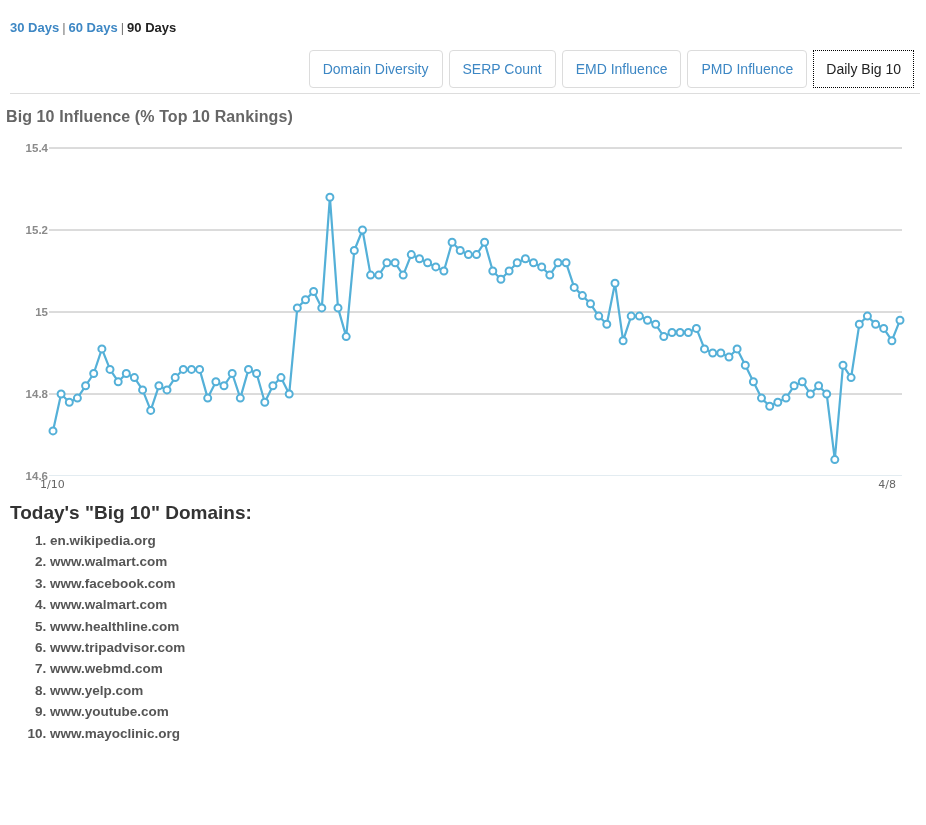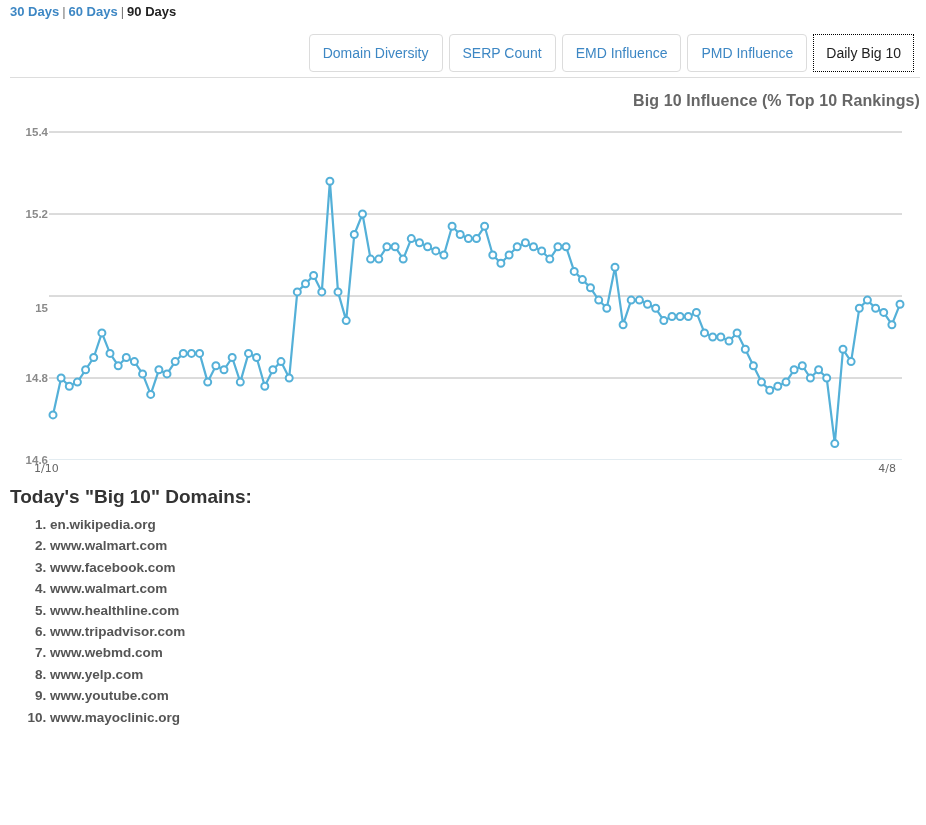--- a/index.html
+++ b/index.html
@@ -4,21 +4,21 @@
 <style>
   * { box-sizing: border-box; }
   html, body {
     margin: 0; padding: 0;
     width: 926px; height: 825px;
     background: #ffffff;
     font-family: "Liberation Sans", sans-serif;
     color: #333333;
     overflow: hidden;
   }
-  .page { width: 926px; height: 731px; position: relative; padding: 0 6px; }
+  .page { width: 926px; height: 731px; position: relative; padding: 16px 6px; }
 
   
   .range-bar {
     font-size: 13px; font-weight: bold;
     padding: 4px 0 0 4px; line-height: 16px;
     white-space: nowrap;
   }
   .range-link { color: #3d87c4; text-decoration: none; cursor: pointer; }
   .range-link.active { color: #222222; }
   .range-sep { color: #777777; font-weight: normal; padding: 0 3px; }
@@ -59,21 +59,21 @@
     font-size: 13.3px;
     line-height: 21px;
     color: #555555;
     max-width: 900px;
   }
   .desc b { color: #333333; font-weight: bold; }
 
   
   .chart-wrap { position: relative; margin-top: 14px; height: 370px; }
   .chart-title {
-    text-align: right;
+    text-align: left;
     font-size: 16px;
     font-weight: bold;
     color: #666666;
     letter-spacing: .1px;
     margin: 0 0 10px 0;
   }
   .plot { position: relative; height: 340px; }
   svg.chart { display: block; }
   .ytick {
     position: absolute;
@@ -118,21 +118,21 @@
 
   <div class="tabs" id="tabs"><div class="tab">Domain Diversity</div><div class="tab">SERP Count</div><div class="tab">EMD Influence</div><div class="tab">PMD Influence</div><div class="tab active">Daily Big 10</div></div>
 
 
   <div class="chart-wrap">
     <div class="chart-title">Big 10 Influence (% Top 10 Rankings)</div>
     <div class="plot">
       <div class="ytick-col" id="yticks">
           <div class="ytick" style="top: 12px;">15.4</div>
           <div class="ytick" style="top: 94px;">15.2</div>
-          <div class="ytick" style="top: 188px;">15</div>
+          <div class="ytick" style="top: 176px;">15</div>
           <div class="ytick" style="top: 258px;">14.8</div>
           <div class="ytick" style="top: 340px;">14.6</div>
         </div>
       <svg class="chart" id="chart-svg" width="926" height="340">
           <line x1="43" x2="896" y1="12" y2="12" stroke="#b8b8b8" stroke-width="1"></line>
           <line x1="43" x2="896" y1="94.00000000000037" y2="94.00000000000037" stroke="#b8b8b8" stroke-width="1"></line>
           <line x1="43" x2="896" y1="176" y2="176" stroke="#b8b8b8" stroke-width="1"></line>
           <line x1="43" x2="896" y1="257.99999999999966" y2="257.99999999999966" stroke="#b8b8b8" stroke-width="1"></line>
           <line x1="43" x2="896" y1="340" y2="340" stroke="#c7d9e2" stroke-width="1"></line>
           <polyline points="47.0,294.9 55.1,258.0 63.3,266.2 71.4,262.1 79.6,249.8 87.7,237.5 95.9,212.9 104.0,233.4 112.2,245.7 120.3,237.5 128.4,241.6 136.6,253.9 144.7,274.4 152.9,249.8 161.0,253.9 169.2,241.6 177.3,233.4 185.5,233.4 193.6,233.4 201.7,262.1 209.9,245.7 218.0,249.8 226.2,237.5 234.3,262.1 242.5,233.4 250.6,237.5 258.8,266.2 266.9,249.8 275.0,241.6 283.2,258.0 291.3,171.9 299.5,163.7 307.6,155.5 315.8,171.9 323.9,61.2 332.0,171.9 340.2,200.6 348.3,114.5 356.5,94.0 364.6,139.1 372.8,139.1 380.9,126.8 389.1,126.8 397.2,139.1 405.3,118.6 413.5,122.7 421.6,126.8 429.8,130.9 437.9,135.0 446.1,106.3 454.2,114.5 462.4,118.6 470.5,118.6 478.6,106.3 486.8,135.0 494.9,143.2 503.1,135.0 511.2,126.8 519.4,122.7 527.5,126.8 535.7,130.9 543.8,139.1 551.9,126.8 560.1,126.8 568.2,151.4 576.4,159.6 584.5,167.8 592.7,180.1 600.8,188.3 609.0,147.3 617.1,204.7 625.2,180.1 633.4,180.1 641.5,184.2 649.7,188.3 657.8,200.6 666.0,196.5 674.1,196.5 682.3,196.5 690.4,192.4 698.5,212.9 706.7,217.0 714.8,217.0 723.0,221.1 731.1,212.9 739.3,229.3 747.4,245.7 755.5,262.1 763.7,270.3 771.8,266.2 780.0,262.1 788.1,249.8 796.3,245.7 804.4,258.0 812.6,249.8 820.7,258.0 828.8,323.6 837.0,229.3 845.1,241.6 853.3,188.3 861.4,180.1 869.6,188.3 877.7,192.4 885.9,204.7 894.0,184.2" fill="none" stroke="#54b0d8" stroke-width="2.2" stroke-linejoin="round"></polyline>
@@ -236,21 +236,21 @@
           <circle cx="837.0" cy="229.3" r="3.5" fill="#ffffff" stroke="#54b0d8" stroke-width="2"></circle>
           <circle cx="845.1" cy="241.6" r="3.5" fill="#ffffff" stroke="#54b0d8" stroke-width="2"></circle>
           <circle cx="853.3" cy="188.3" r="3.5" fill="#ffffff" stroke="#54b0d8" stroke-width="2"></circle>
           <circle cx="861.4" cy="180.1" r="3.5" fill="#ffffff" stroke="#54b0d8" stroke-width="2"></circle>
           <circle cx="869.6" cy="188.3" r="3.5" fill="#ffffff" stroke="#54b0d8" stroke-width="2"></circle>
           <circle cx="877.7" cy="192.4" r="3.5" fill="#ffffff" stroke="#54b0d8" stroke-width="2"></circle>
           <circle cx="885.9" cy="204.7" r="3.5" fill="#ffffff" stroke="#54b0d8" stroke-width="2"></circle>
           <circle cx="894.0" cy="184.2" r="3.5" fill="#ffffff" stroke="#54b0d8" stroke-width="2"></circle>
         </svg>
       <div id="xticks">
-          <div class="xtick" style="top: 342px; left: 28px;">1/10</div>
+          <div class="xtick" style="top: 342px; left: 34px;">1/10</div>
           <div class="xtick" style="top: 342px; right: 24px;">4/8</div>
         </div>
     </div>
   </div>
 
   <div class="domains-title">Today's "Big 10" Domains:</div>
   <ol class="domain-list" id="domain-list">
       <li>en.wikipedia.org</li>
       <li>www.walmart.com</li>
       <li>www.facebook.com</li>

